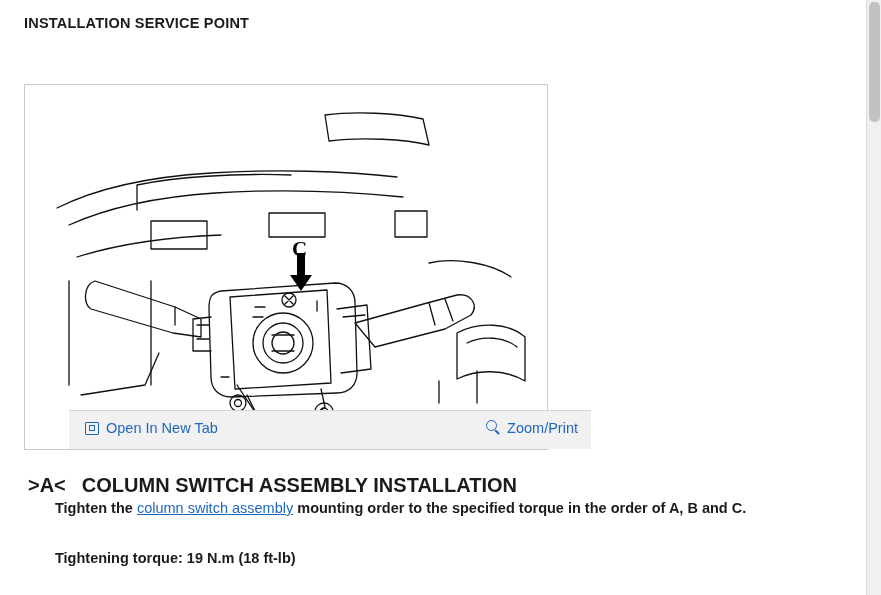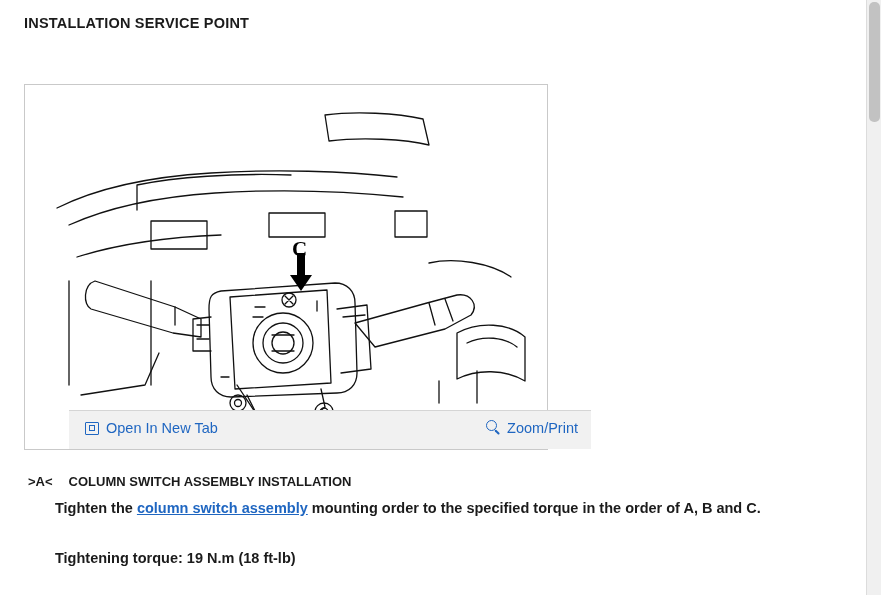--- a/index.html
+++ b/index.html
@@ -122,41 +122,41 @@
     height: 2px;
     background: #1f66c1;
     transform: rotate(45deg);
     transform-origin: left center;
     border-radius: 1px;
   }
   .step-head {
     position: absolute;
     left: 28px;
     top: 474px;
-    font-size: 13px;
+    font-size: 20px;
     font-weight: bold;
     color: #1b1b1b;
     white-space: nowrap;
   }
   .step-head .code {
     display: inline-block;
     margin-right: 16px;
   }
   .step-body {
     position: absolute;
     left: 55px;
     top: 500px;
     font-size: 14.5px;
     font-weight: bold;
     color: #1b1b1b;
     white-space: nowrap;
   }
   .link-inline {
     color: #1f66c1;
-    font-weight: bold;
+    font-weight: normal;
   }
   .torque-line {
     position: absolute;
     left: 55px;
     top: 550px;
     font-size: 14.5px;
     font-weight: bold;
     color: #1b1b1b;
     white-space: nowrap;
   }

